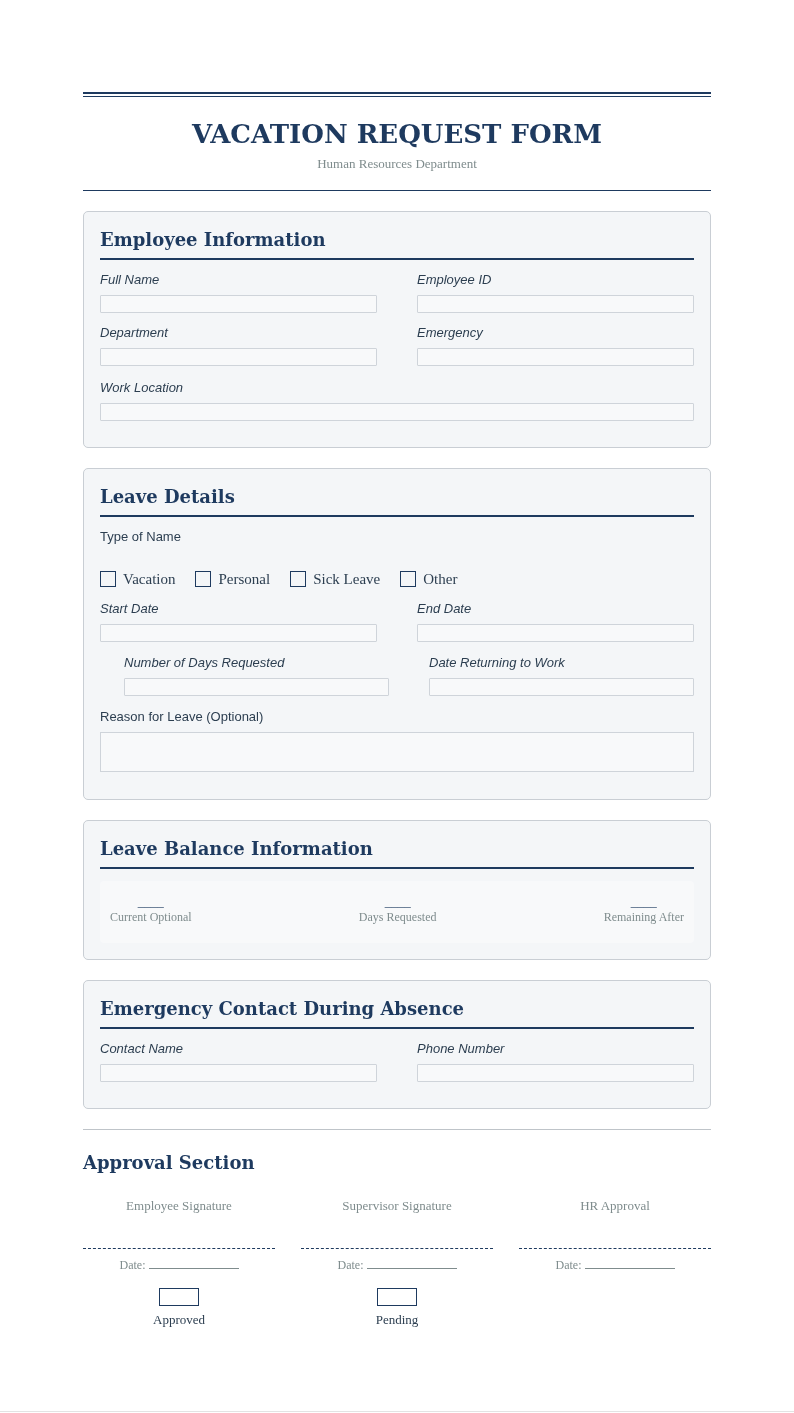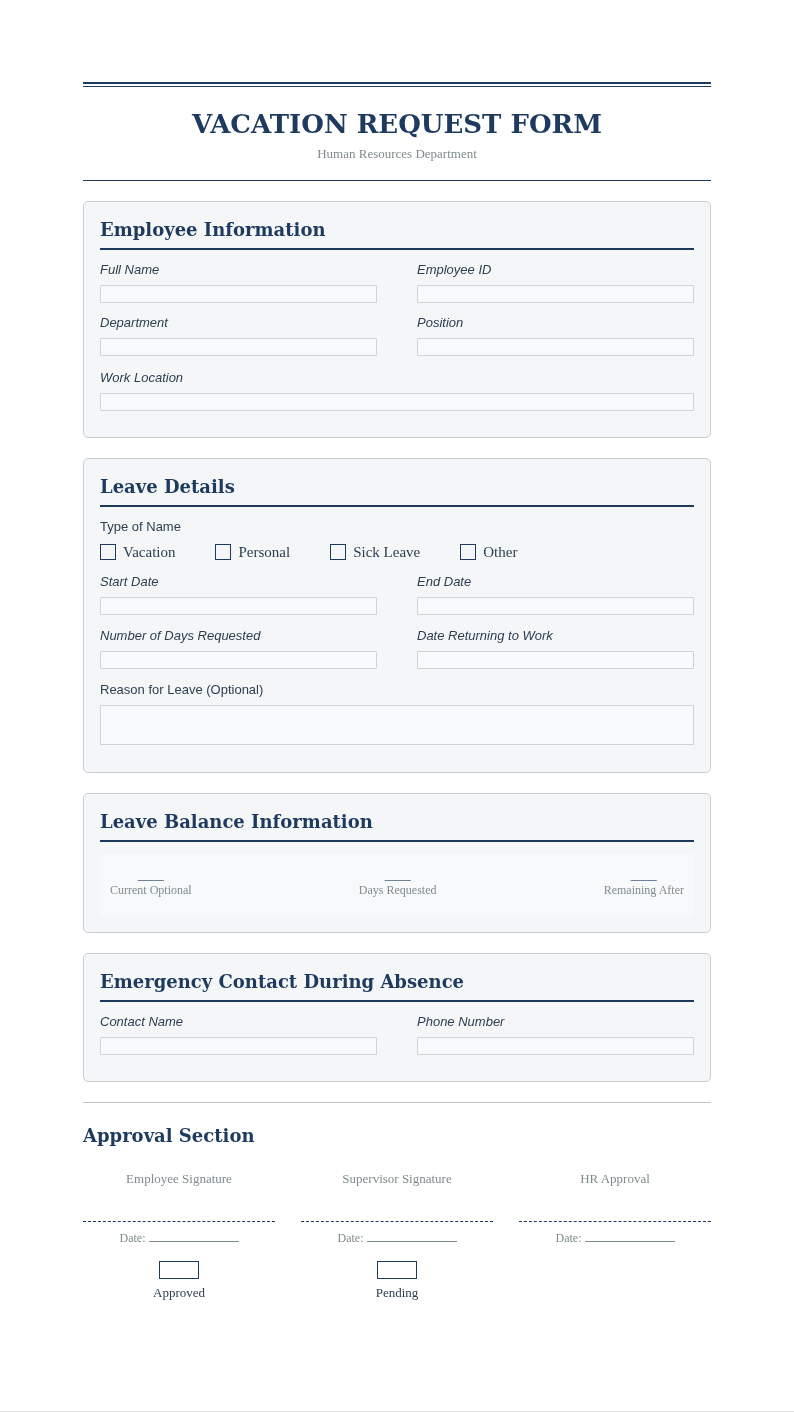--- a/index.html
+++ b/index.html
@@ -1,31 +1,31 @@
 <!DOCTYPE html>
 <html><head>
 <meta charset="utf-8">
 <style>
   * { box-sizing: border-box; margin: 0; padding: 0; }
   html, body { width: 794px; height: 1413px; background: #ffffff; }
   body { position: relative; font-family: "Liberation Serif", serif; color: #1e3a5f; overflow: hidden; }
-  .page { position: absolute; left: 83px; top: 82px; width: 628px; }
+  .page { position: absolute; left: 83px; top: 92px; width: 628px; }
   .double-rule { height: 5px; border-top: 2px solid #1e3a5f; border-bottom: 1px solid #1e3a5f; }
   .title { text-align: center; font-family: "DejaVu Serif", serif; font-weight: bold; font-size: 26px; letter-spacing: 0px; color: #1e3a5f; margin-top: 20px; line-height: 34px; }
   .subtitle { text-align: center; font-size: 13px; color: #7f8c8d; margin-top: 5px; line-height: 16px; }
   .header-rule { border-top: 1px solid #1e3a5f; margin-top: 18px; }
 
   .card { background: #f4f6f8; border: 1px solid #c9ced4; border-radius: 5px; padding: 14px 16px 16px 16px; margin-top: 20px; }
   .card-title { font-family: "DejaVu Serif", serif; font-weight: bold; font-size: 18px; color: #1e3a5f; padding-bottom: 6px; border-bottom: 2px solid #1e3a5f; line-height: 24px; margin-top: 2px; }
   .row { display: flex; gap: 40px; font-style: italic; }
   .field { flex: 1; margin-top: 12px; }
   .label { font-family: "Liberation Sans", sans-serif; font-size: 13px; color: #2c3e50; line-height: 16px; display: block; }
   .input { display: block; width: 100%; height: 18px; margin-top: 7px; background: #f8f9fa; border: 1px solid #cfd4da; border-radius: 1px; }
   .textarea { display: block; width: 100%; height: 40px; margin-top: 7px; background: #f8f9fa; border: 1px solid #cfd4da; }
-  .checks { display: flex; align-items: center; margin-top: 8px; gap: 20px; }
+  .checks { display: flex; align-items: center; margin-top: 25px; }
   .check { display: flex; align-items: center; margin-right: 20px; }
   .box { width: 16px; height: 16px; border: 1px solid #1e3a5f; background: transparent; display: inline-block; }
   .check-label { font-size: 15px; color: #2c3e50; margin-left: 7px; line-height: 18px; }
 
   .balance { margin-top: 12px; background: #f8f9fa; border-radius: 4px; height: 62px; display: flex; justify-content: space-between; padding: 0 10px; }
   .bal-item { text-align: center; padding-top: 13px; }
   .bal-value { font-size: 13px; color: #1e3a5f; line-height: 16px; }
   .bal-label { font-size: 12px; color: #7f8c8d; line-height: 14px; margin-top: 0px; }
 
   .approval-rule { border-top: 1px solid #bfc4c9; margin-top: 20px; }
@@ -61,21 +61,21 @@
         <span class="label">Employee ID</span>
         <span class="input"></span>
       </div>
     </div>
     <div class="row">
       <div class="field">
         <span class="label">Department</span>
         <span class="input"></span>
       </div>
       <div class="field">
-        <span class="label">Position</span>
+        <span class="label">Emergency</span>
         <span class="input"></span>
       </div>
     </div>
     <div class="row">
       <div class="field" style="margin-top:14px;">
         <span class="label">Work Location</span>
         <span class="input"></span>
       </div>
     </div>
     <div style="height:10px"></div>
@@ -108,21 +108,21 @@
       <div class="field" style="margin-top:13px;">
         <span class="label">Start Date</span>
         <span class="input"></span>
       </div>
       <div class="field" style="margin-top:13px;">
         <span class="label">End Date</span>
         <span class="input"></span>
       </div>
     </div>
     <div class="row">
-      <div class="field" style="margin-top:13px;">
+      <div class="field" style="margin-top:13px;margin-left:24px;">
         <span class="label">Number of Days Requested</span>
         <span class="input"></span>
       </div>
       <div class="field" style="margin-top:13px;">
         <span class="label">Date Returning to Work</span>
         <span class="input"></span>
       </div>
     </div>
     <div class="field" style="margin-top:13px;">
       <span class="label">Reason for Leave (Optional)</span>

